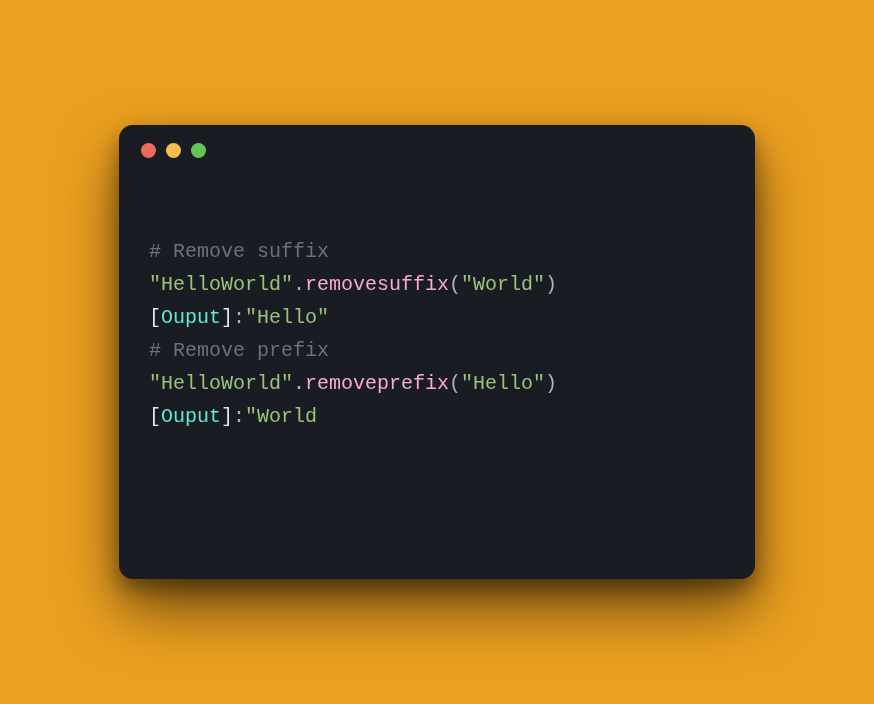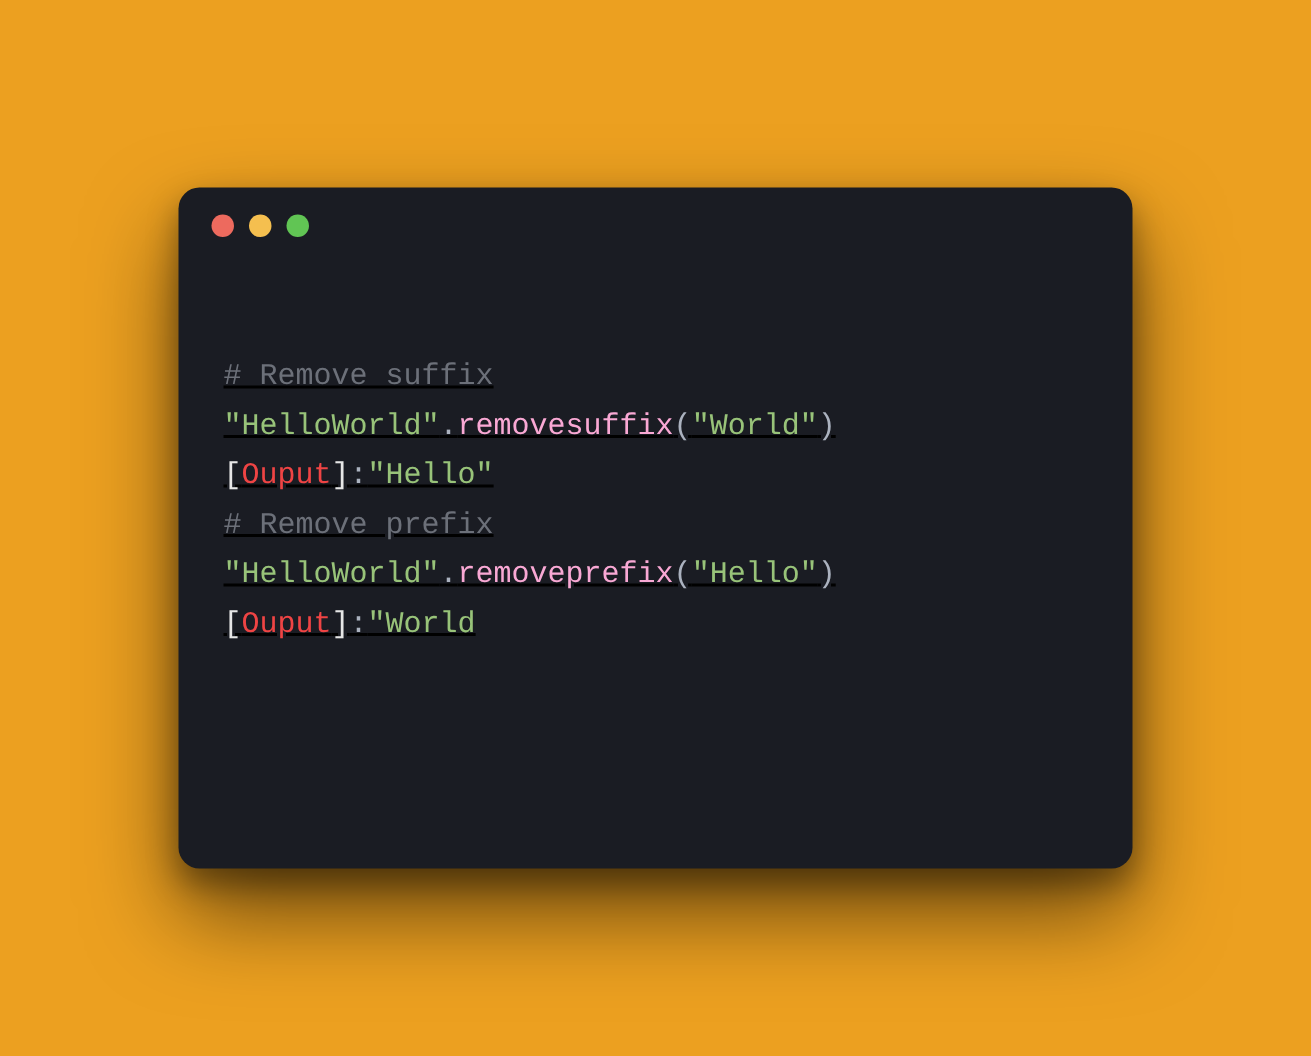--- a/index.html
+++ b/index.html
@@ -16,21 +16,20 @@
       justify-content: center;
       font-family: "SF Mono", "Monaco", "Menlo", "Consolas", "Courier New", monospace;
     }
     .window {
       width: 636px;
       height: 454px;
       background: #1A1C23;
       border-radius: 14px;
       box-shadow: 0 30px 60px rgba(0,0,0,0.55), 0 10px 20px rgba(0,0,0,0.35);
       overflow: hidden;
-      text-decoration: underline;
     }
     .titlebar {
       height: 50px;
       display: flex;
       align-items: center;
       padding-left: 22px;
       gap: 10px;
     }
     .traffic-light {
       width: 15px;
@@ -44,21 +43,21 @@
       padding: 60px 30px 20px 30px;
       font-size: 20px;
       line-height: 1.65;
       white-space: pre;
     }
     .c-comment { color: #6C7079; }
     .c-string { color: #98C379; }
     .c-default { color: #ABB2BF; }
     .c-method { color: #f9a8d4; }
     .c-bracket { color: #E6E6E6; }
-    .c-output { color: #ef4444; }
+    .c-output { color: #5eead4; }
   </style>
 </head>
 <body>
 
 <div class="window">
   <div class="titlebar">
     <div class="traffic-light tl-red"></div>
     <div class="traffic-light tl-yellow"></div>
     <div class="traffic-light tl-green"></div>
   </div>

